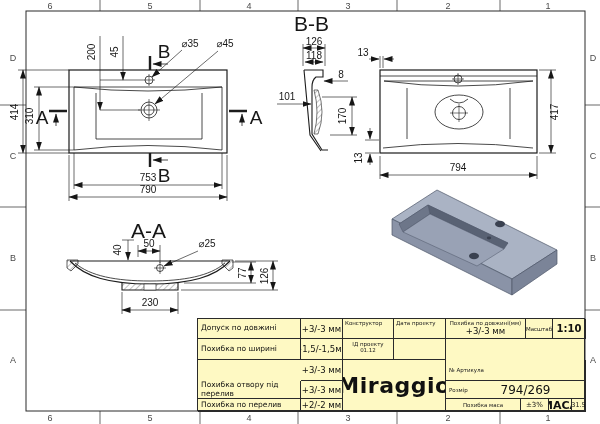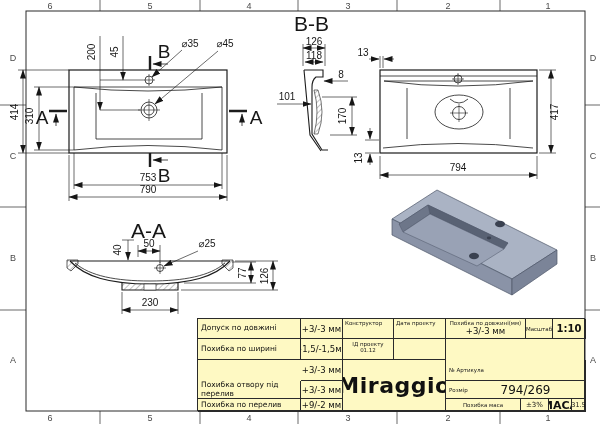--- a/index.html
+++ b/index.html
@@ -271,21 +271,21 @@
 <div class="tb">
 
   <div class="cell lab" style="left:0;top:0;width:103px;height:20px">Допуск по довжині</div>
   <div class="cell val" style="left:103px;top:0;width:42px;height:20px">+3/-3 мм</div>
   <div class="cell lab" style="left:0;top:20px;width:103px;height:21px">Похибка по ширині</div>
   <div class="cell val" style="left:103px;top:20px;width:42px;height:21px">+1,5/-1,5мм</div>
   <div class="cell val" style="left:103px;top:41px;width:42px;height:21px">+3/-3 мм</div>
   <div class="cell lab" style="left:0;top:62px;width:103px;height:18px">Похибка отвору під перелив</div>
   <div class="cell val" style="left:103px;top:62px;width:42px;height:18px">+3/-3 мм</div>
   <div class="cell lab" style="left:0;top:80px;width:103px;height:13px">Похибка по перелив</div>
-  <div class="cell val" style="left:103px;top:80px;width:42px;height:13px">+9/-2 мм</div>
+  <div class="cell val" style="left:103px;top:80px;width:42px;height:13px">+2/-2 мм</div>
 
   <div class="cell tiny" style="left:145px;top:0;width:51px;height:20px;padding:1px 2px">Конструктор</div>
   <div class="cell tiny" style="left:196px;top:0;width:52px;height:20px;padding:1px 2px">Дата проекту</div>
   <div class="cell tiny" style="left:145px;top:20px;width:51px;height:21px;text-align:center;padding-top:2px">
     <span>ІД проекту</span><br>
     <span>01.12</span>
   </div>
   <div class="cell" style="left:196px;top:20px;width:52px;height:21px"></div>
 
   <div class="cell logo" style="left:145px;top:41px;width:103px;height:52px">Miraggio</div>

